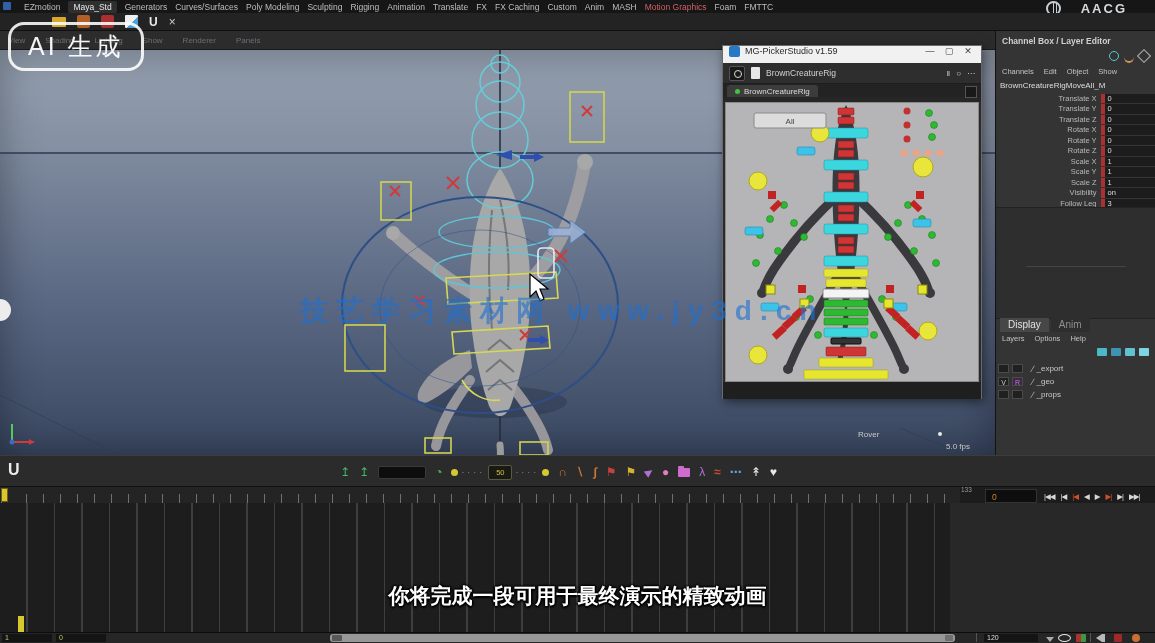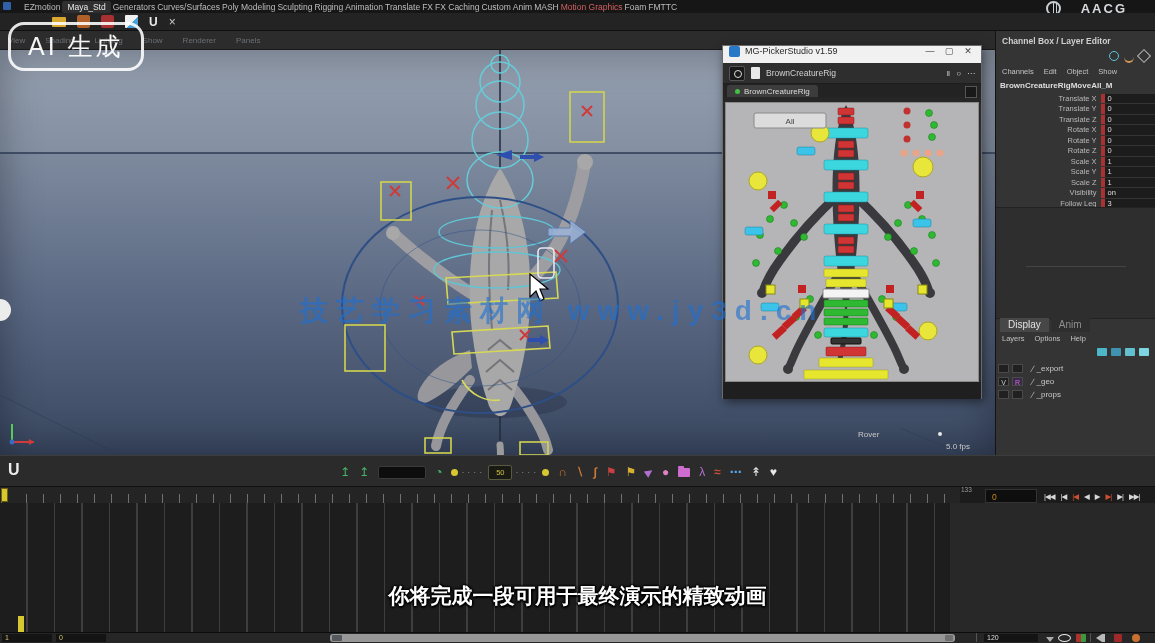--- a/index.html
+++ b/index.html
@@ -1,21 +1,21 @@
 <!DOCTYPE html>
 <html><head>
 <meta charset="utf-8">
 <style>
   html,body{margin:0;padding:0;background:#000;}
   .stage{position:relative;width:1155px;height:643px;overflow:hidden;background:#1c1c1c;
          font-family:"Liberation Sans","DejaVu Sans",sans-serif;-webkit-font-smoothing:antialiased;}
   .abs{position:absolute;}
   
   .menubar{left:0;top:0;width:1155px;height:13px;background:#161616;display:flex;align-items:center;
-           gap:2px;padding-left:24px;box-sizing:border-box;}
+           gap:8px;padding-left:24px;box-sizing:border-box;}
   .mi{font-size:8.5px;color:#bdbdbd;white-space:nowrap;}
   .mi.active{background:#2f2f2f;padding:1px 5px;border-radius:2px;color:#e8e8e8;}
   .mi.red{color:#d06060;}
   .app-dot{left:3px;top:2px;width:8px;height:8px;background:#3060a8;border-radius:1px;}
   .logo-wrap{right:28px;top:1px;display:flex;align-items:center;gap:20px;}
   .logo-circle{width:15px;height:15px;border:2px solid #c9ced4;border-radius:50%;box-sizing:border-box;
                background:linear-gradient(90deg,transparent 5px,#c9ced4 5px 6px,transparent 6px 8px,#c9ced4 8px 9px,transparent 9px);}
   .logo-text{font-size:13px;font-weight:bold;color:#d6dade;letter-spacing:2px;}
   .winbars span{display:block;width:6px;height:3px;background:#7d7d7d;border-radius:1px;margin:7px 0;}
   
@@ -63,21 +63,21 @@
   
   .dock{left:995px;top:31px;width:160px;height:424px;background:#343434;border-left:1px solid #141414;box-sizing:border-box;}
   .cb-title{left:6px;top:5px;font-size:8.5px;font-weight:bold;color:#cfcfcf;}
   .cb-icons{right:6px;top:20px;display:flex;gap:5px;}
   .ci{width:10px;height:10px;display:inline-block;}
   .ci1{border:1.5px solid #58c8d8;border-radius:50%;box-sizing:border-box;}
   .ci2{border-bottom:2px solid #d09858;border-radius:50%;}
   .ci3{border:1.5px solid #b8b8b8;transform:rotate(45deg);box-sizing:border-box;}
   .cb-menus{left:6px;top:36px;display:flex;gap:10px;justify-content:center;}
   .cb-menu{font-size:7.5px;color:#c2c2c2;}
-  .cb-objname{left:4px;top:50px;width:152px;font-size:8px;font-weight:bold;color:#dedede;
+  .cb-objname{left:4px;top:50px;width:152px;font-size:8px;font-weight:normal;color:#dedede;
               white-space:nowrap;overflow:hidden;text-overflow:ellipsis;}
   .cb-rows{left:0;top:62px;width:160px;}
   .cb-row{display:flex;height:10.5px;align-items:center;margin-left:18px;}
   .cb-label{width:92px;text-align:right;padding-right:4px;font-size:7.5px;color:#b8b8b8;}
   .cb-val{width:54px;height:9.5px;background:#1c1c1c;border-left:4px solid #a83232;color:#dddddd;
           font-size:7.5px;line-height:9.5px;padding-left:3px;}
   .dock-gap{left:0;top:176px;width:160px;height:110px;background:#2e2e2e;border-top:1px solid #222;border-bottom:1px solid #222;}
   .dock-gap::after{content:"";position:absolute;left:30px;top:58px;width:100px;height:1px;background:#454545;}
   .le-tabs{left:4px;top:287px;display:flex;gap:2px;}
   .le-tab{height:14px;line-height:13px;padding:0 8px;font-size:10px;}

